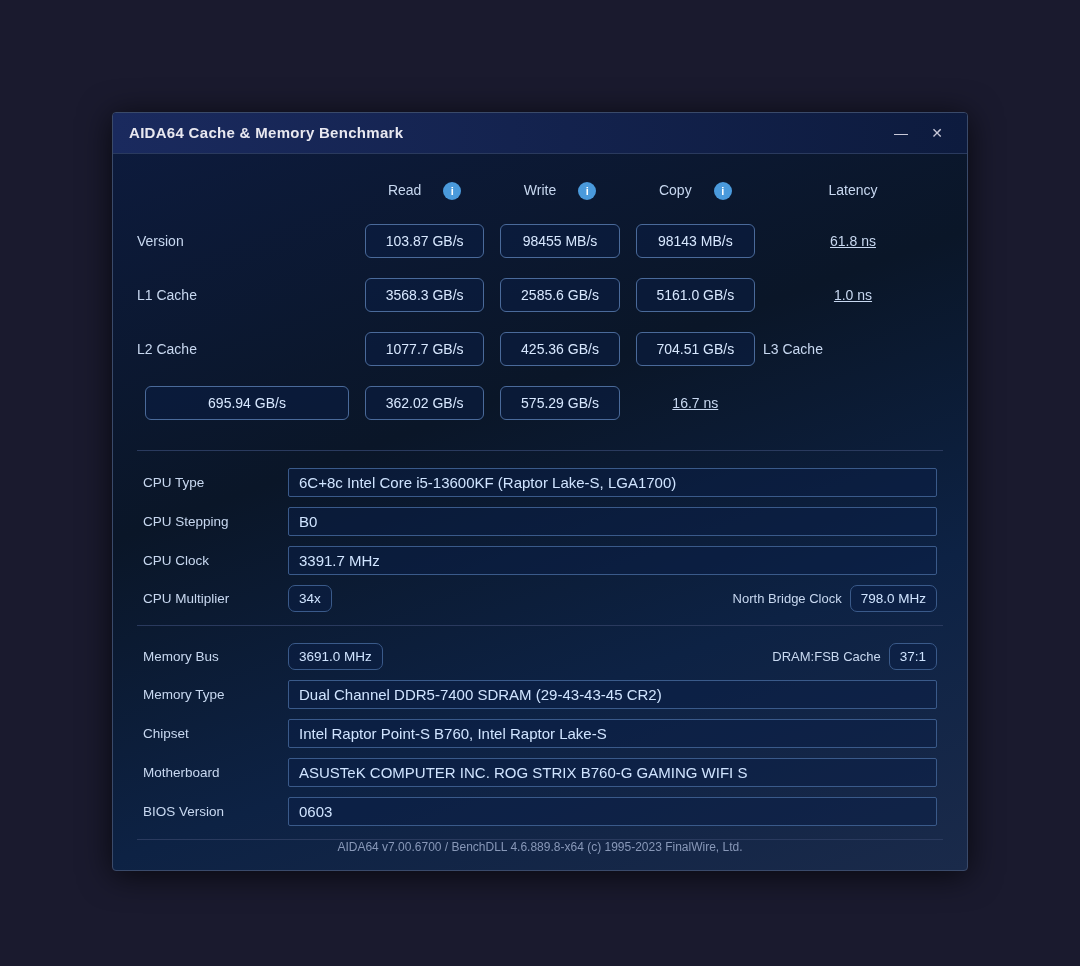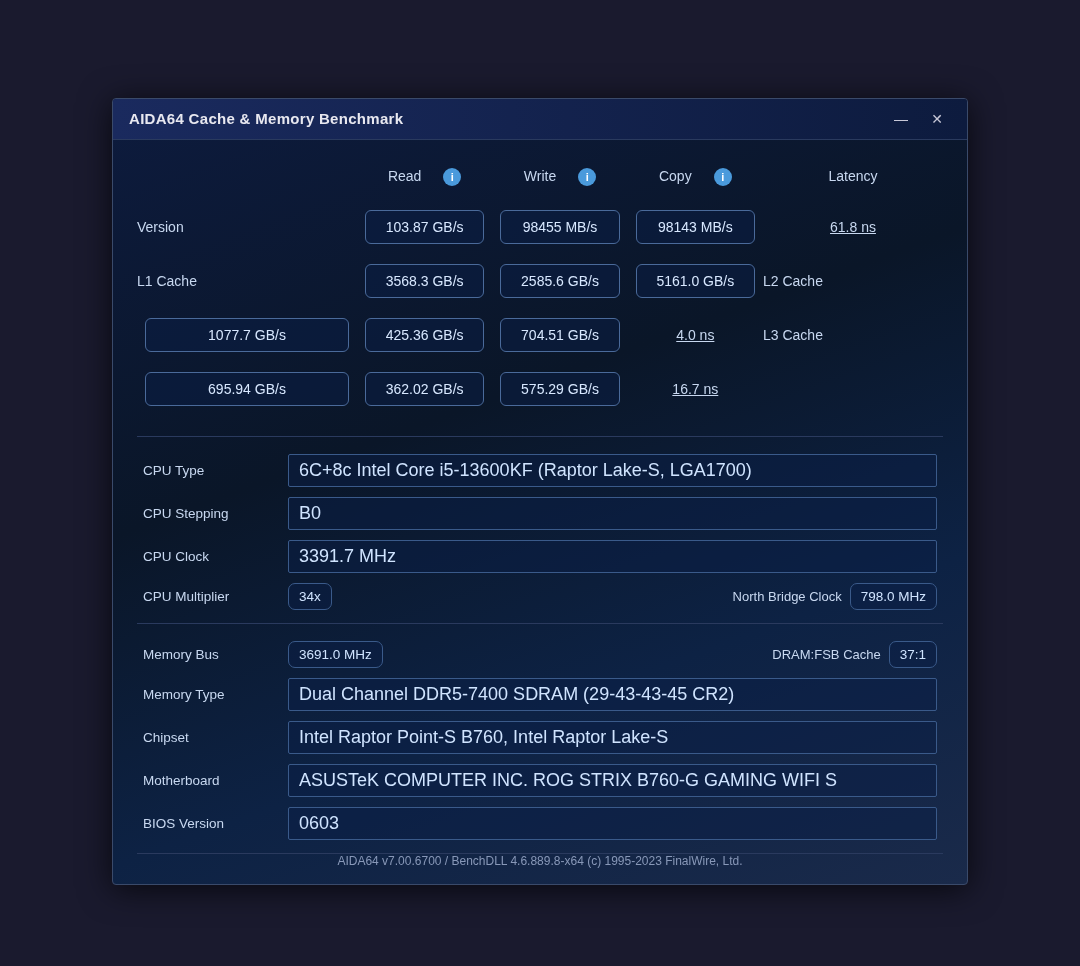--- a/index.html
+++ b/index.html
@@ -145,21 +145,21 @@
       color: #c8d8f0;
       width: 145px;
       white-space: nowrap;
     }
     .info-value-box {
       border: 1px solid #3a5a8a;
       background: rgba(10, 30, 70, 0.5);
       color: #d0e4ff;
       padding: 5px 10px;
       border-radius: 2px;
-      font-size: 18px;
+      font-size: 15px;
     }
     .info-row-split {
       display: flex;
       gap: 8px;
       align-items: center;
     }
     .info-value-box-inline {
       border: 1px solid #3a5a8a;
       background: rgba(10, 30, 70, 0.5);
       color: #d0e4ff;
@@ -235,33 +235,33 @@
       <div class="bench-label">L1 Cache</div>
       <div class="bench-value-cell">
         <div class="bench-value-box">3568.3 GB/s</div>
       </div>
       <div class="bench-value-cell">
         <div class="bench-value-box">2585.6 GB/s</div>
       </div>
       <div class="bench-value-cell">
         <div class="bench-value-box">5161.0 GB/s</div>
       </div>
+      <div class="bench-latency-cell">
+        <span class="bench-latency-text">1.0 ns</span>
+      </div>
 
       <div class="bench-label">L2 Cache</div>
       <div class="bench-value-cell">
         <div class="bench-value-box">1077.7 GB/s</div>
       </div>
       <div class="bench-value-cell">
         <div class="bench-value-box">425.36 GB/s</div>
       </div>
       <div class="bench-value-cell">
         <div class="bench-value-box">704.51 GB/s</div>
-      </div>
-      <div class="bench-latency-cell">
-        <span class="bench-latency-text">4.0 ns</span>
       </div>
 
       <div class="bench-label">L3 Cache</div>
       <div class="bench-value-cell">
         <div class="bench-value-box">695.94 GB/s</div>
       </div>
       <div class="bench-value-cell">
         <div class="bench-value-box">362.02 GB/s</div>
       </div>
       <div class="bench-value-cell">

